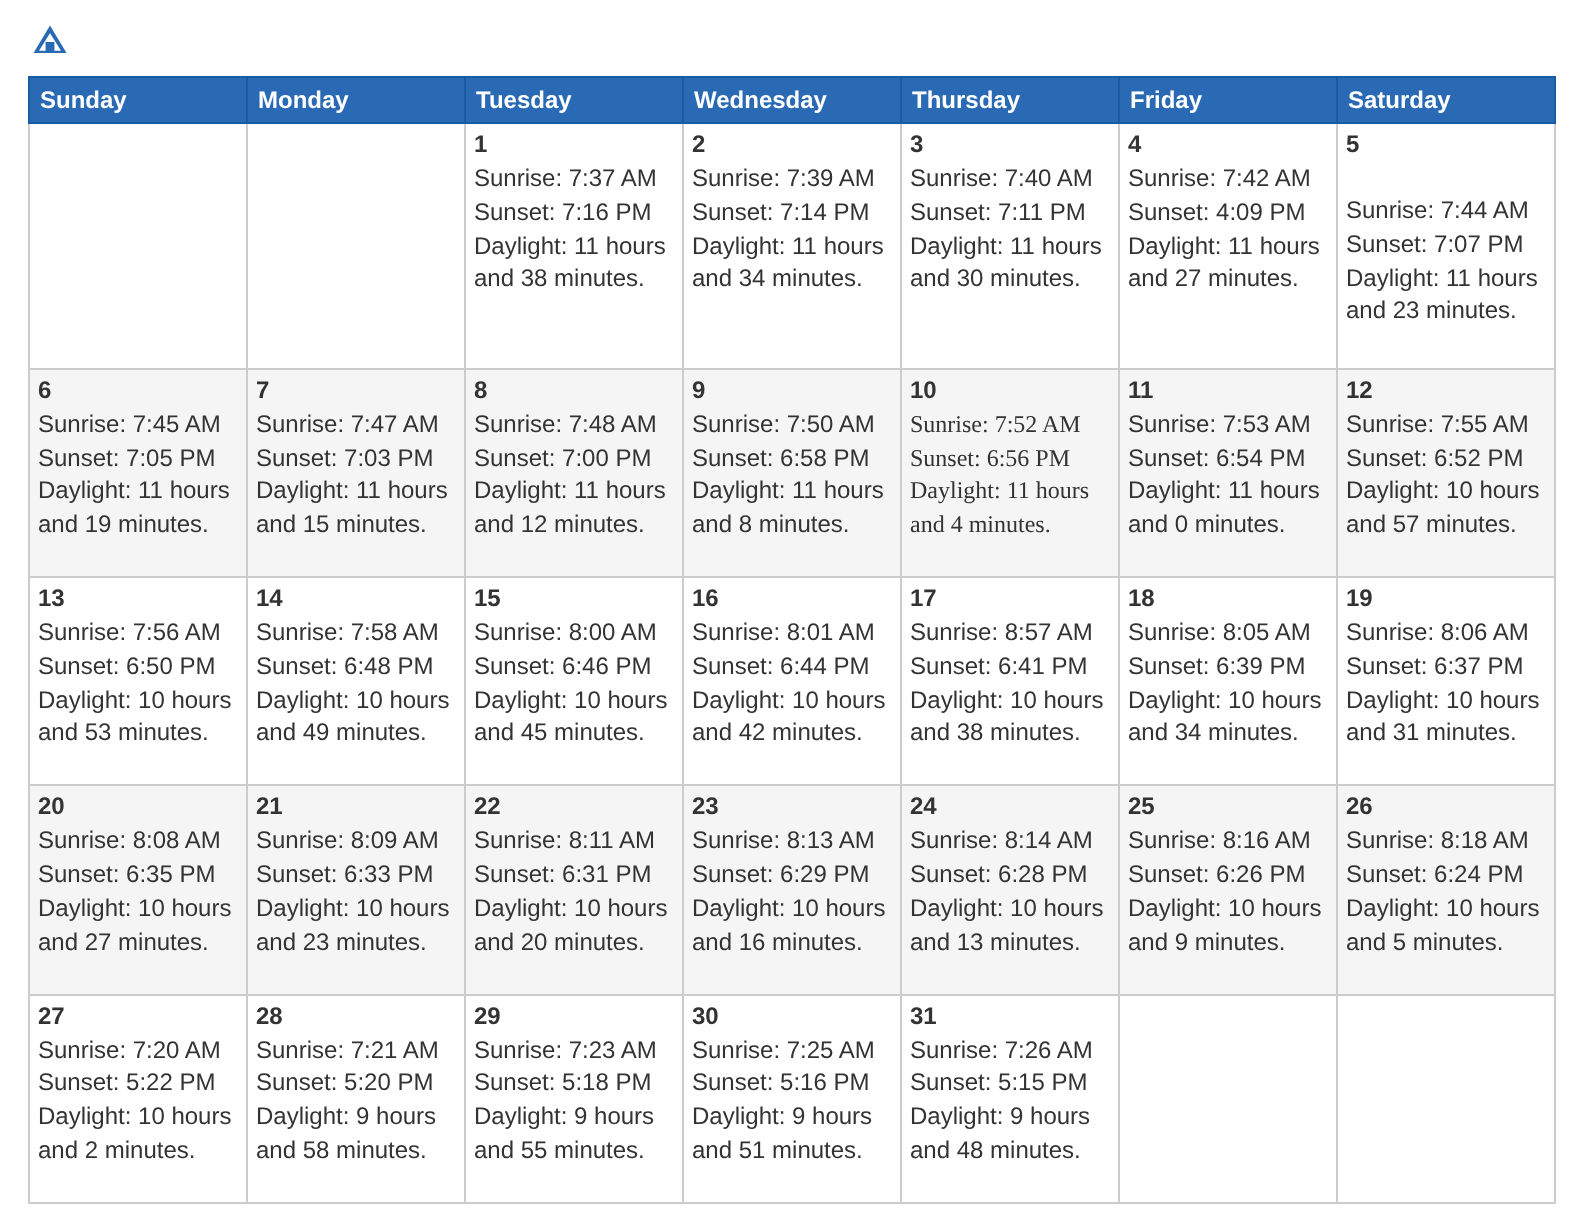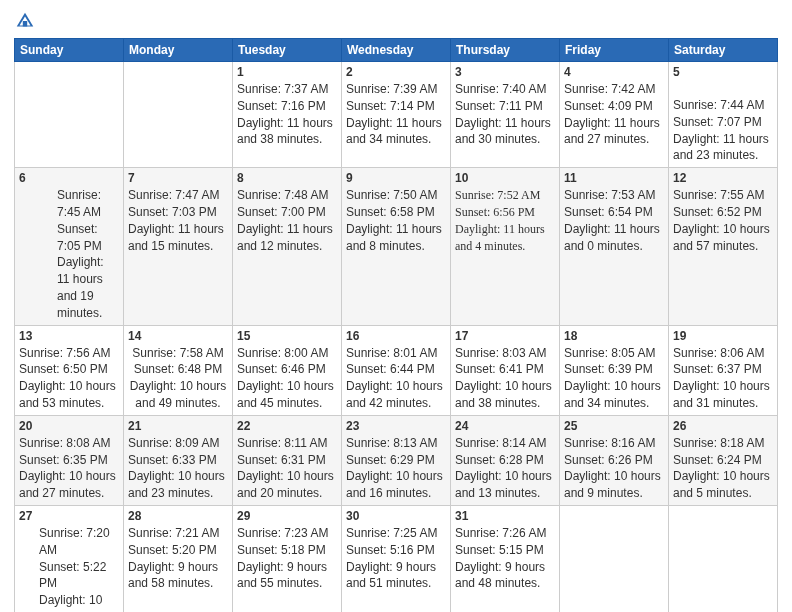--- a/index.html
+++ b/index.html
@@ -167,21 +167,21 @@
           <td>
             <span class="day-number">5</span>
             <div class="day-info" style="white-space: pre-line; margin-top: 18px;">Sunrise: 7:44 AM
 Sunset: 7:07 PM
 Daylight: 11 hours and 23 minutes.</div>
           </td>
         </tr>
         <tr>
           <td>
             <span class="day-number">6</span>
-            <div class="day-info" style="white-space: pre-line; margin-left: 38px;">Sunrise: 7:45 AM
+            <div class="day-info" style="white-space: pre-line;">Sunrise: 7:45 AM
 Sunset: 7:05 PM
 Daylight: 11 hours and 19 minutes.</div>
           </td>
           <td>
             <span class="day-number">7</span>
             <div class="day-info" style="white-space: pre-line;">Sunrise: 7:47 AM
 Sunset: 7:03 PM
 Daylight: 11 hours and 15 minutes.</div>
           </td>
           <td>
@@ -217,39 +217,39 @@
         </tr>
         <tr>
           <td>
             <span class="day-number">13</span>
             <div class="day-info" style="white-space: pre-line;">Sunrise: 7:56 AM
 Sunset: 6:50 PM
 Daylight: 10 hours and 53 minutes.</div>
           </td>
           <td>
             <span class="day-number">14</span>
-            <div class="day-info" style="white-space: pre-line; text-align: center;">Sunrise: 7:58 AM
+            <div class="day-info" style="white-space: pre-line;">Sunrise: 7:58 AM
 Sunset: 6:48 PM
 Daylight: 10 hours and 49 minutes.</div>
           </td>
           <td>
             <span class="day-number">15</span>
             <div class="day-info" style="white-space: pre-line;">Sunrise: 8:00 AM
 Sunset: 6:46 PM
 Daylight: 10 hours and 45 minutes.</div>
           </td>
           <td>
             <span class="day-number">16</span>
             <div class="day-info" style="white-space: pre-line;">Sunrise: 8:01 AM
 Sunset: 6:44 PM
 Daylight: 10 hours and 42 minutes.</div>
           </td>
           <td>
             <span class="day-number">17</span>
-            <div class="day-info" style="white-space: pre-line;">Sunrise: 8:03 AM
+            <div class="day-info" style="white-space: pre-line;">Sunrise: 8:57 AM
 Sunset: 6:41 PM
 Daylight: 10 hours and 38 minutes.</div>
           </td>
           <td>
             <span class="day-number">18</span>
             <div class="day-info" style="white-space: pre-line;">Sunrise: 8:05 AM
 Sunset: 6:39 PM
 Daylight: 10 hours and 34 minutes.</div>
           </td>
           <td>
@@ -299,21 +299,21 @@
           <td>
             <span class="day-number">26</span>
             <div class="day-info" style="white-space: pre-line;">Sunrise: 8:18 AM
 Sunset: 6:24 PM
 Daylight: 10 hours and 5 minutes.</div>
           </td>
         </tr>
         <tr>
           <td>
             <span class="day-number">27</span>
-            <div class="day-info" style="white-space: pre-line; margin-left: 20px;">Sunrise: 7:20 AM
+            <div class="day-info" style="white-space: pre-line;">Sunrise: 7:20 AM
 Sunset: 5:22 PM
 Daylight: 10 hours and 2 minutes.</div>
           </td>
           <td>
             <span class="day-number">28</span>
             <div class="day-info" style="white-space: pre-line;">Sunrise: 7:21 AM
 Sunset: 5:20 PM
 Daylight: 9 hours and 58 minutes.</div>
           </td>
           <td>

